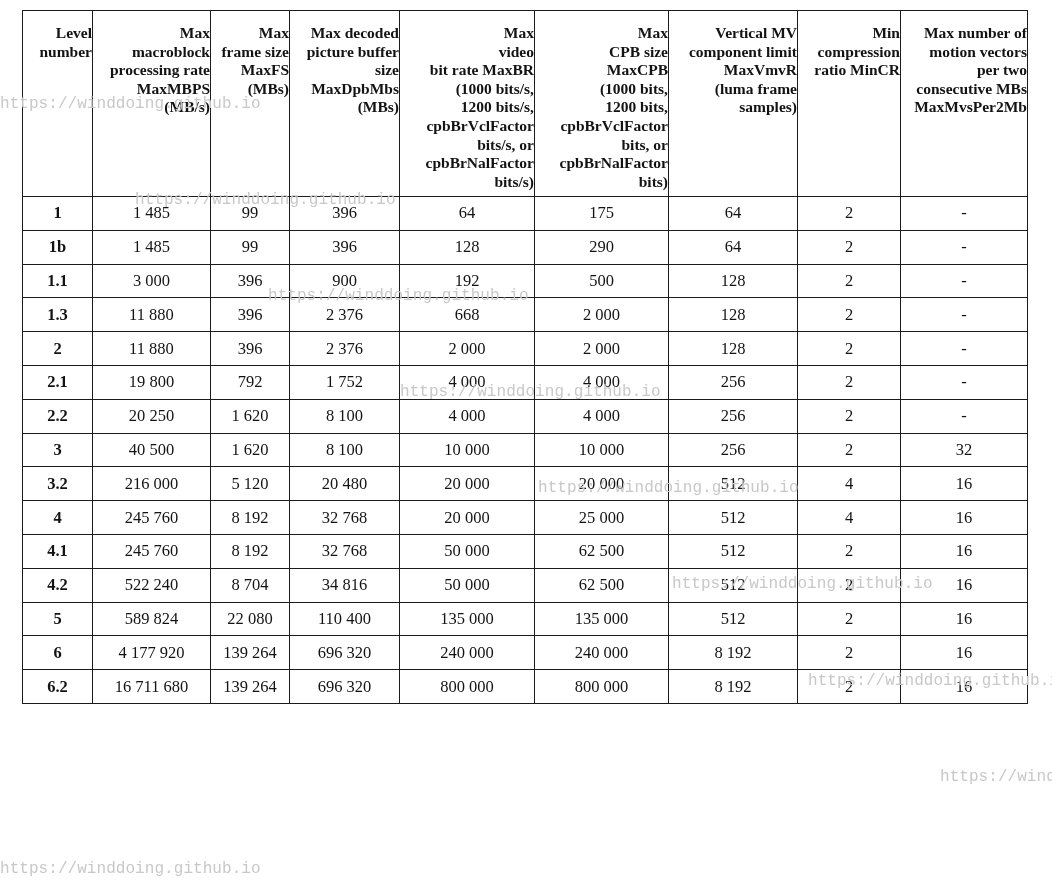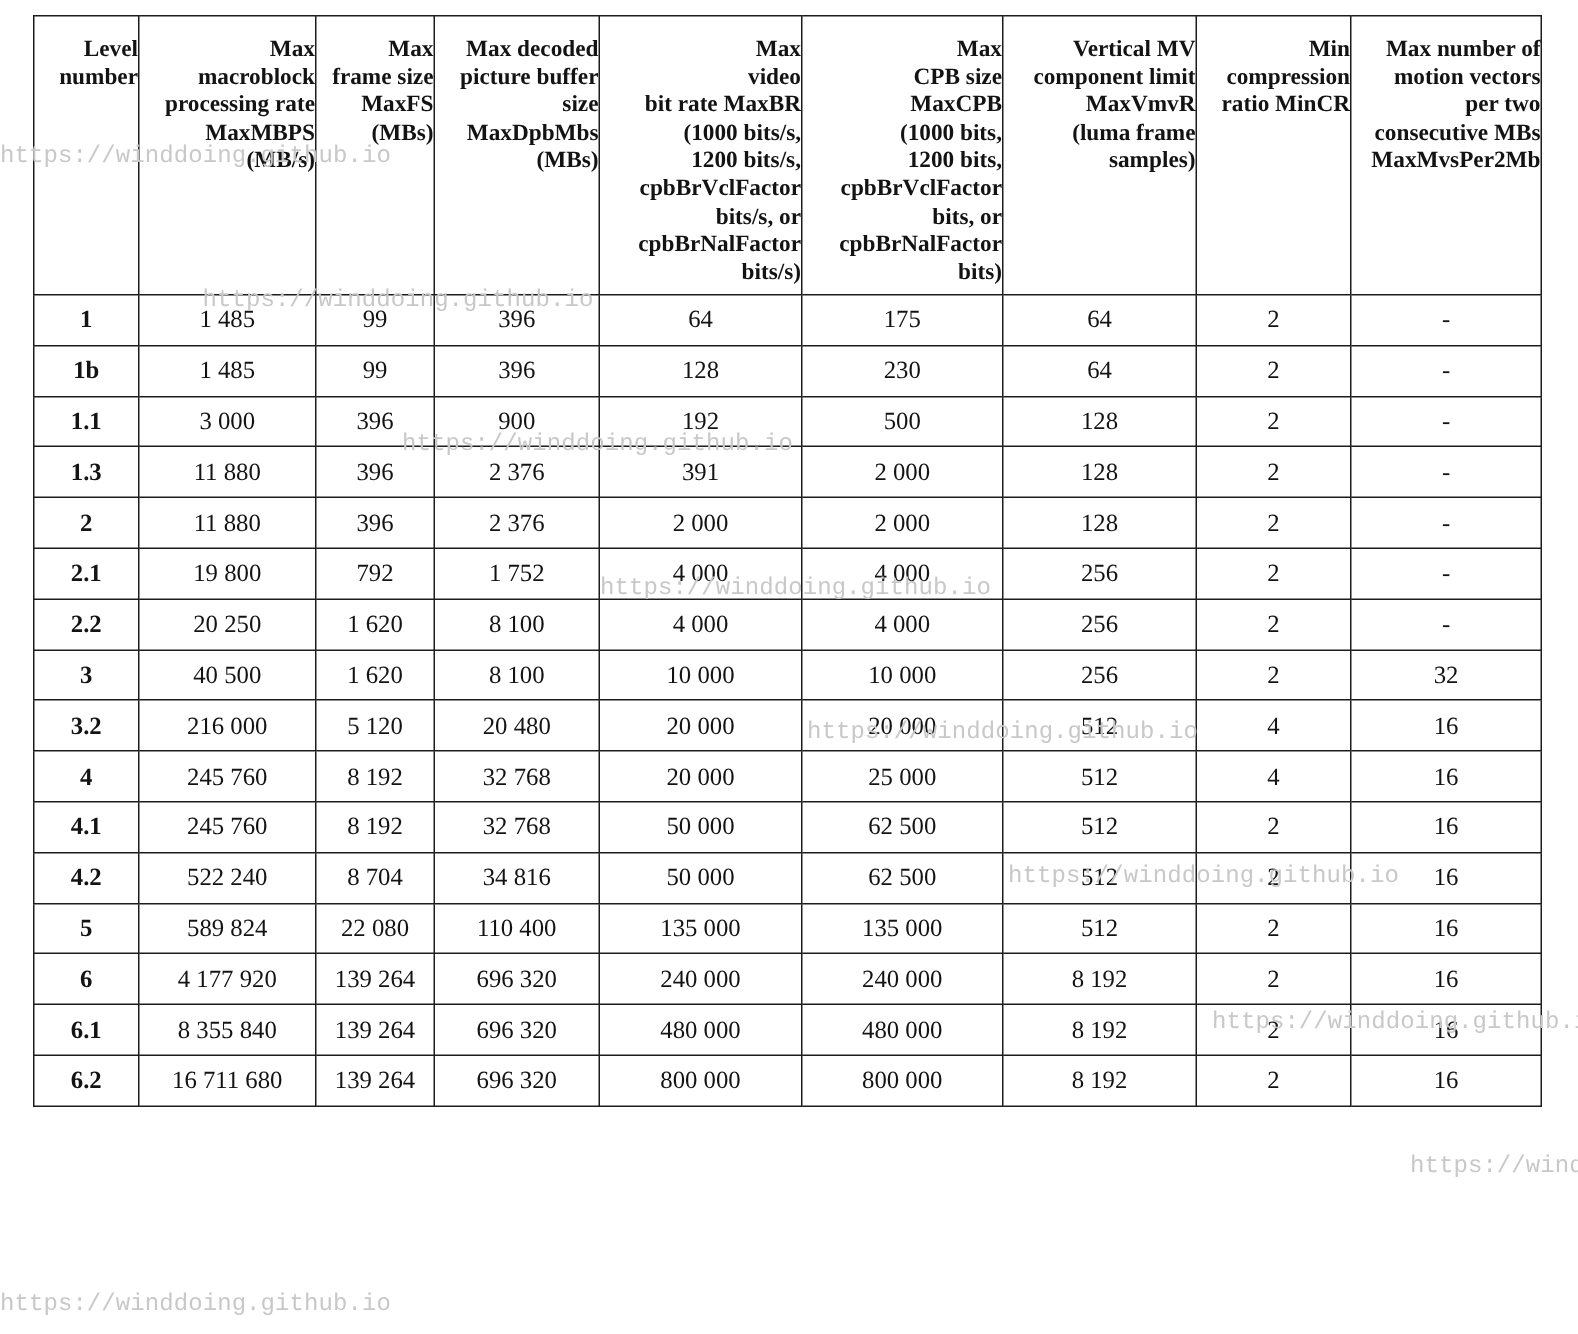--- a/index.html
+++ b/index.html
@@ -147,42 +147,42 @@
           <td>64</td>
           <td>2</td>
           <td>-</td>
         </tr>
         <tr>
           <td class="level-cell">1b</td>
           <td>1 485</td>
           <td>99</td>
           <td>396</td>
           <td>128</td>
-          <td>230</td>
+          <td>290</td>
           <td>64</td>
           <td>2</td>
           <td>-</td>
         </tr>
         <tr>
           <td class="level-cell">1.1</td>
           <td>3 000</td>
           <td>396</td>
           <td>900</td>
           <td>192</td>
           <td>500</td>
           <td>128</td>
           <td>2</td>
           <td>-</td>
         </tr>
         <tr>
           <td class="level-cell">1.3</td>
           <td>11 880</td>
           <td>396</td>
           <td>2 376</td>
-          <td>391</td>
+          <td>668</td>
           <td>2 000</td>
           <td>128</td>
           <td>2</td>
           <td>-</td>
         </tr>
         <tr>
           <td class="level-cell">2</td>
           <td>11 880</td>
           <td>396</td>
           <td>2 376</td>
@@ -280,31 +280,20 @@
           <td>2</td>
           <td>16</td>
         </tr>
         <tr>
           <td class="level-cell">6</td>
           <td>4 177 920</td>
           <td>139 264</td>
           <td>696 320</td>
           <td>240 000</td>
           <td>240 000</td>
-          <td>8 192</td>
-          <td>2</td>
-          <td>16</td>
-        </tr>
-        <tr>
-          <td class="level-cell">6.1</td>
-          <td>8 355 840</td>
-          <td>139 264</td>
-          <td>696 320</td>
-          <td>480 000</td>
-          <td>480 000</td>
           <td>8 192</td>
           <td>2</td>
           <td>16</td>
         </tr>
         <tr>
           <td class="level-cell">6.2</td>
           <td>16 711 680</td>
           <td>139 264</td>
           <td>696 320</td>
           <td>800 000</td>

